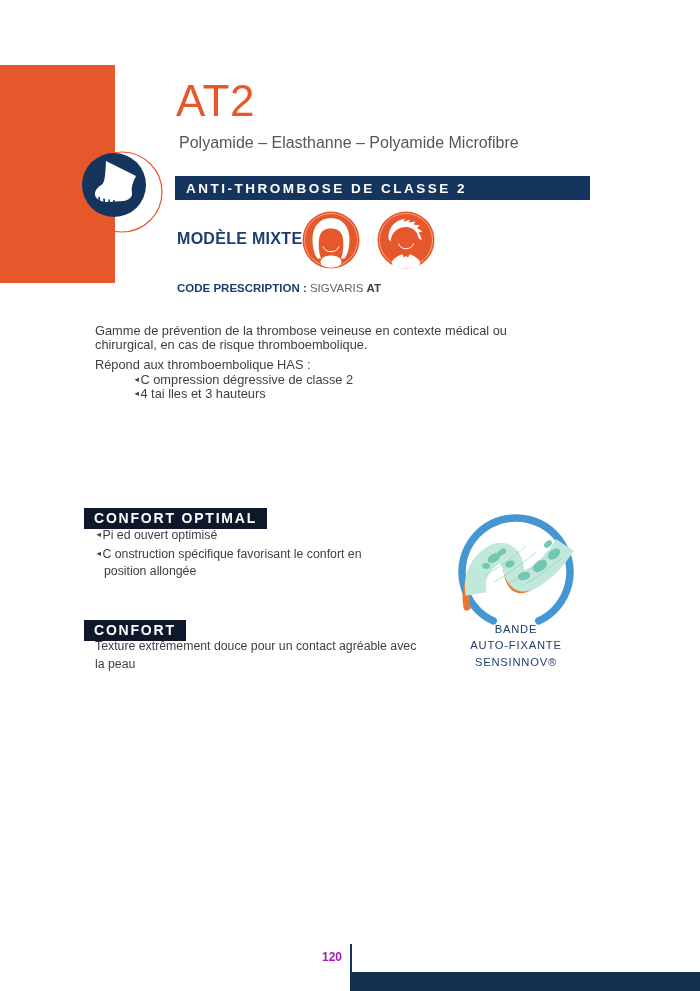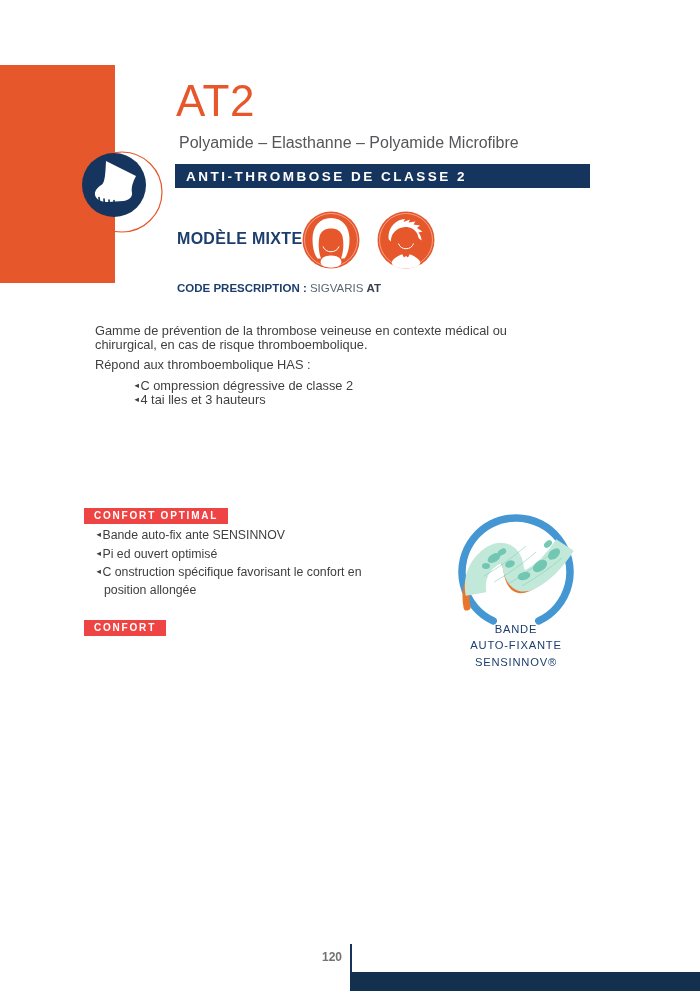--- a/index.html
+++ b/index.html
@@ -7,57 +7,57 @@
         font-family:"Liberation Sans",sans-serif;}
 
   .orange-block{position:absolute;left:0;top:65px;width:115px;height:218px;background:#E6572B;}
 
   .foot-badge{position:absolute;left:72px;top:145px;width:100px;height:100px;}
 
   .product-title{position:absolute;left:176px;top:76px;font-size:44px;font-weight:400;
                  color:#E6572B;letter-spacing:0.5px;}
   .composition{position:absolute;left:179px;top:134px;font-size:16px;color:#55565A;}
 
-  .class-banner{position:absolute;left:175px;top:164px;width:415px;height:24px;
+  .class-banner{position:absolute;left:175px;top:176px;width:415px;height:24px;
                 box-sizing:border-box;background:#16355E;color:#fff;display:flex;align-items:center;
                 padding-left:11px;font-size:13.5px;font-weight:bold;letter-spacing:2.5px;}
 
   .model-label{position:absolute;left:177px;top:230px;font-size:16px;font-weight:bold;
                color:#1C3E6D;letter-spacing:0.3px;}
   .face-icon{position:absolute;top:211px;width:58px;height:58px;}
   .face-female{left:302px;} .face-male{left:377px;}
 
   .prescription{position:absolute;left:177px;top:282px;font-size:11.5px;}
   .prescription .label{font-weight:bold;color:#1C3E6D;}
   .prescription .brand{color:#5A6472;}
   .prescription .code{font-weight:bold;color:#39404C;}
 
   .intro{position:absolute;left:95px;top:324px;width:462px;color:#3F3F41;
          font-size:12.8px;line-height:14px;}
   .intro .lead{margin-top:6px;}
-  .intro-bullets{margin-top:7px;padding-left:38px;}
+  .intro-bullets{margin-top:1px;padding-left:38px;}
   .bullet-item{padding-left:9px;text-indent:-9px;}
   .bullet-glyph{font-size:7.5px;vertical-align:2px;letter-spacing:0;}
 
-  .sec-banner{position:absolute;left:84px;background:#ef4444;color:#fff;font-weight:bold;
-              font-size:10px;letter-spacing:1.8px;padding:2px 10px 3px 10px;}
+  .sec-banner{position:absolute;left:84px;background:#0f172a;color:#fff;font-weight:bold;
+              font-size:14px;letter-spacing:1.8px;padding:2px 10px 3px 10px;}
   .sec-banner.confort{top:508px;}
   .sec-banner.douceur{top:620px;}
 
   .confort-list{position:absolute;left:95px;top:526px;width:292px;color:#3F3F41;
                 font-size:12.3px;line-height:17.5px;}
   .douceur-text{position:absolute;left:95px;top:637px;width:330px;color:#3F3F41;
                 font-size:12.3px;line-height:18px;}
 
   .feature-badge{position:absolute;left:450px;top:514px;width:132px;height:120px;}
   .badge-caption{position:absolute;left:436px;top:621px;width:160px;text-align:center;
                  color:#1C3E6D;font-size:11.2px;letter-spacing:0.8px;line-height:16.3px;}
 
   .page-num{position:absolute;left:298px;top:950px;width:44px;text-align:right;
-            font-size:12px;font-weight:bold;color:#737373;}
+            font-size:12px;font-weight:bold;color:#a21caf;}
   .footer-rule{position:absolute;left:350px;top:944px;width:2px;height:28px;background:#16355E;}
   .footer-bar{position:absolute;left:350px;top:972px;width:350px;height:19px;background:#14304F;}
 </style>
 </head>
 <body>
 
 <div class="page">
 
   <div class="orange-block"></div>
 
@@ -118,26 +118,26 @@
     <div>Gamme de prévention de la thrombose veineuse en contexte médical ou chirurgical, en cas de risque thromboembolique.</div>
     <div class="lead">Répond aux thromboembolique HAS :</div>
     <div class="intro-bullets">
       <div class="bullet-item"><span class="bullet-glyph">◄</span><span>C ompression dégressive de classe 2</span></div>
       <div class="bullet-item"><span class="bullet-glyph">◄</span><span>4 tai lles et 3 hauteurs</span></div>
     </div>
   </div>
 
   <div class="sec-banner confort">CONFORT OPTIMAL</div>
   <div class="confort-list">
-    <div class="bullet-item"><span class="bullet-glyph">◄</span><span>Bande auto-fix ante SENSINNOV</span></div>
     <div class="bullet-item"><span class="bullet-glyph">◄</span><span>Pi ed ouvert optimisé</span></div>
     <div class="bullet-item"><span class="bullet-glyph">◄</span><span>C onstruction spécifique favorisant le confort en position allongée</span></div>
   </div>
 
   <div class="sec-banner douceur">CONFORT</div>
+  <div class="douceur-text">Texture extrêmement douce pour un contact agréable avec la peau</div>
 
   <svg class="feature-badge" viewBox="0 0 132 120">
     <path d="M43.2 106.9 A54 54 0 1 1 88.8 106.9" fill="none" stroke="#4597D3" stroke-width="7.5" stroke-linecap="round"></path>
     <path d="M17 93 C13 72 21 55 36 46 C47 39 55 44 57 57 C59 72 66 79 78 74 C92 68 104 54 115 39" fill="none" stroke="#E8772E" stroke-width="7" stroke-linecap="round"></path>
     <path d="M26 80 C23 63 30 50 42 42 C52 36 61 40 63 52 C65 65 71 70 81 65 C94 58 106 45 115 31" fill="none" stroke="#C2E8DA" stroke-width="21" stroke-linecap="butt"></path>
     <g fill="#69C4AE" opacity="0.9">
       <ellipse cx="44" cy="44" rx="7" ry="4" transform="rotate(-30 44 44)"></ellipse>
       <ellipse cx="60" cy="50" rx="5" ry="3.5" transform="rotate(-20 60 50)"></ellipse>
       <ellipse cx="74" cy="62" rx="6.5" ry="4" transform="rotate(-15 74 62)"></ellipse>
       <ellipse cx="90" cy="52" rx="8" ry="5" transform="rotate(-35 90 52)"></ellipse>

